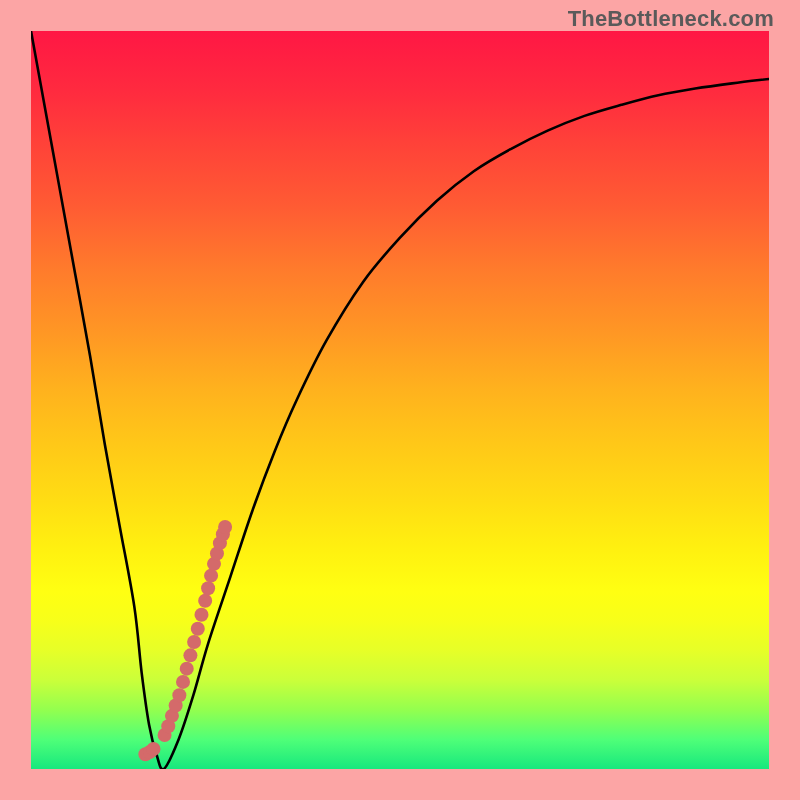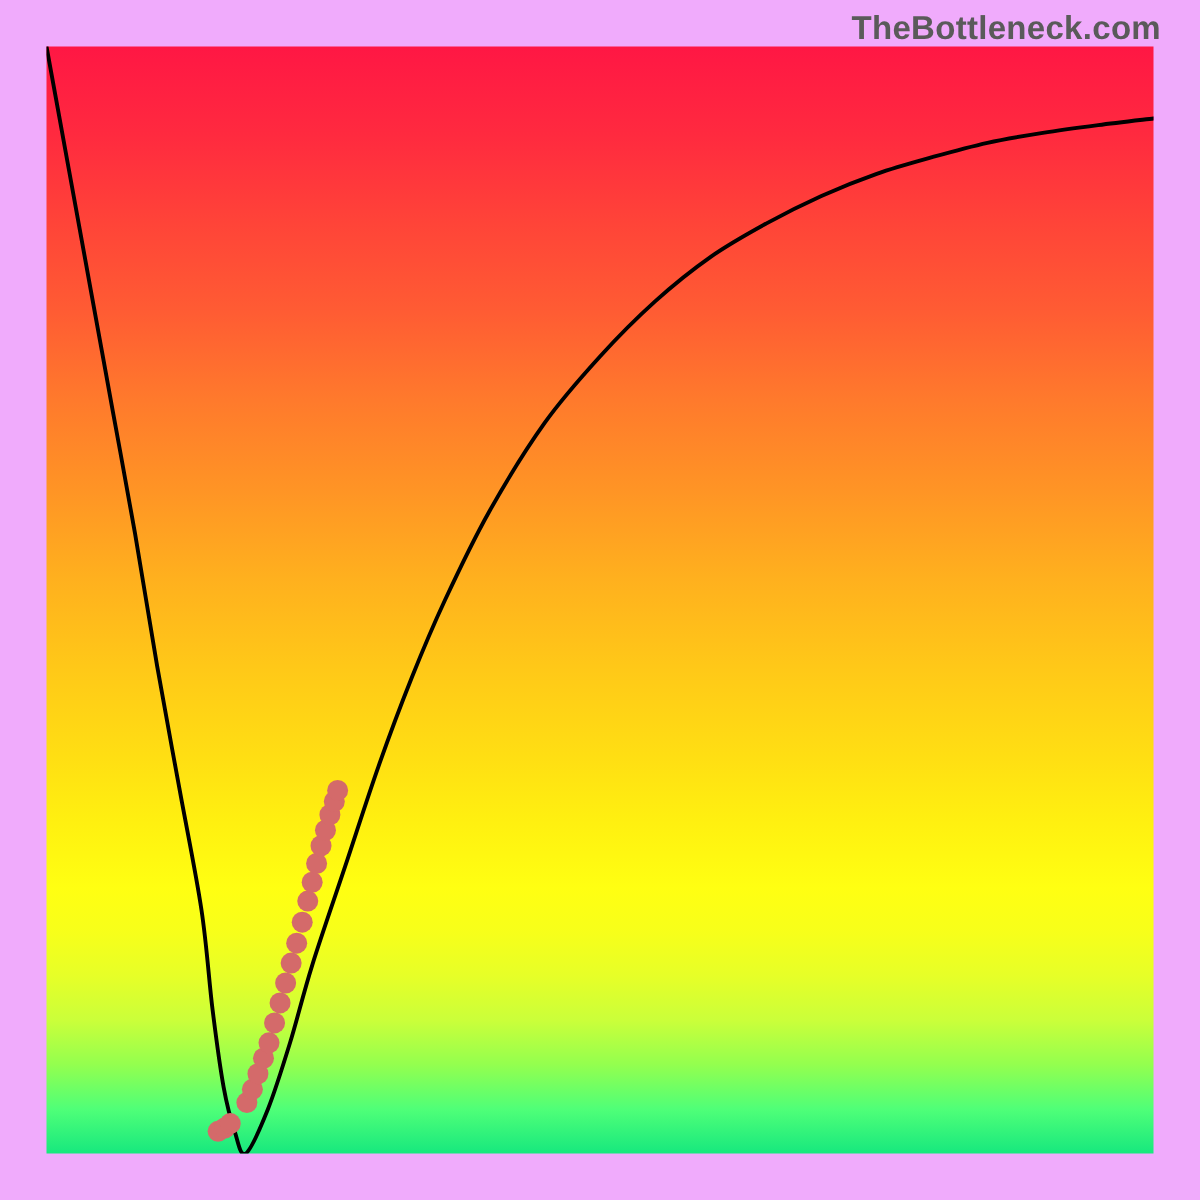--- a/index.html
+++ b/index.html
@@ -7,21 +7,21 @@
     padding: 0;
     width: 800px;
     height: 800px;
     overflow: hidden;
     background: #000;
   }
   .stage {
     position: relative;
     width: 800px;
     height: 800px;
-    background: #f0abfc;
+    background: #fca5a5;
   }
   .plot-area {
     position: absolute;
     left: 31px;
     top: 31px;
     width: 738px;
     height: 738px;
     background: linear-gradient(
       to bottom,
       #ff1744 0%,

